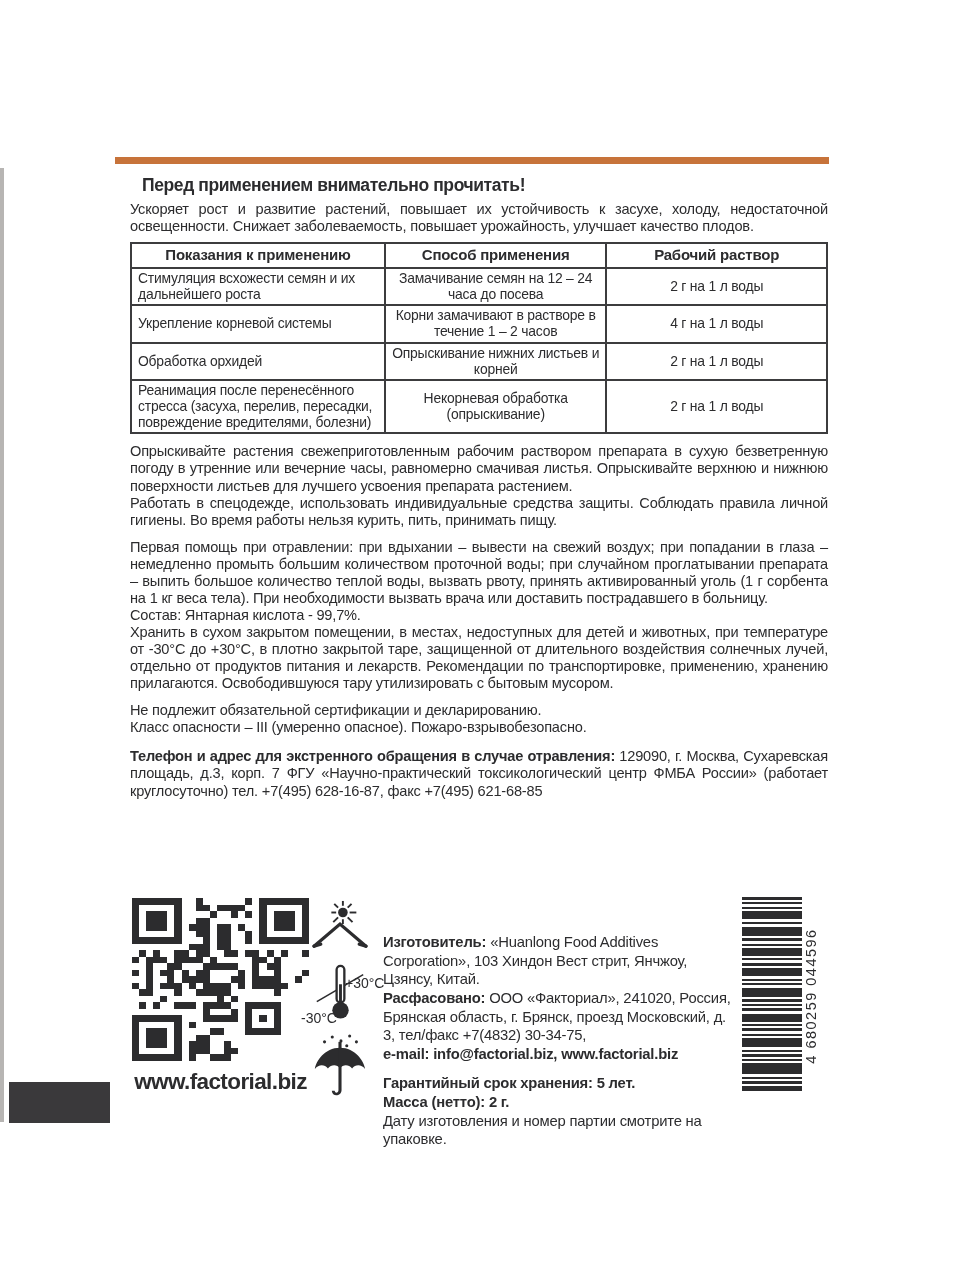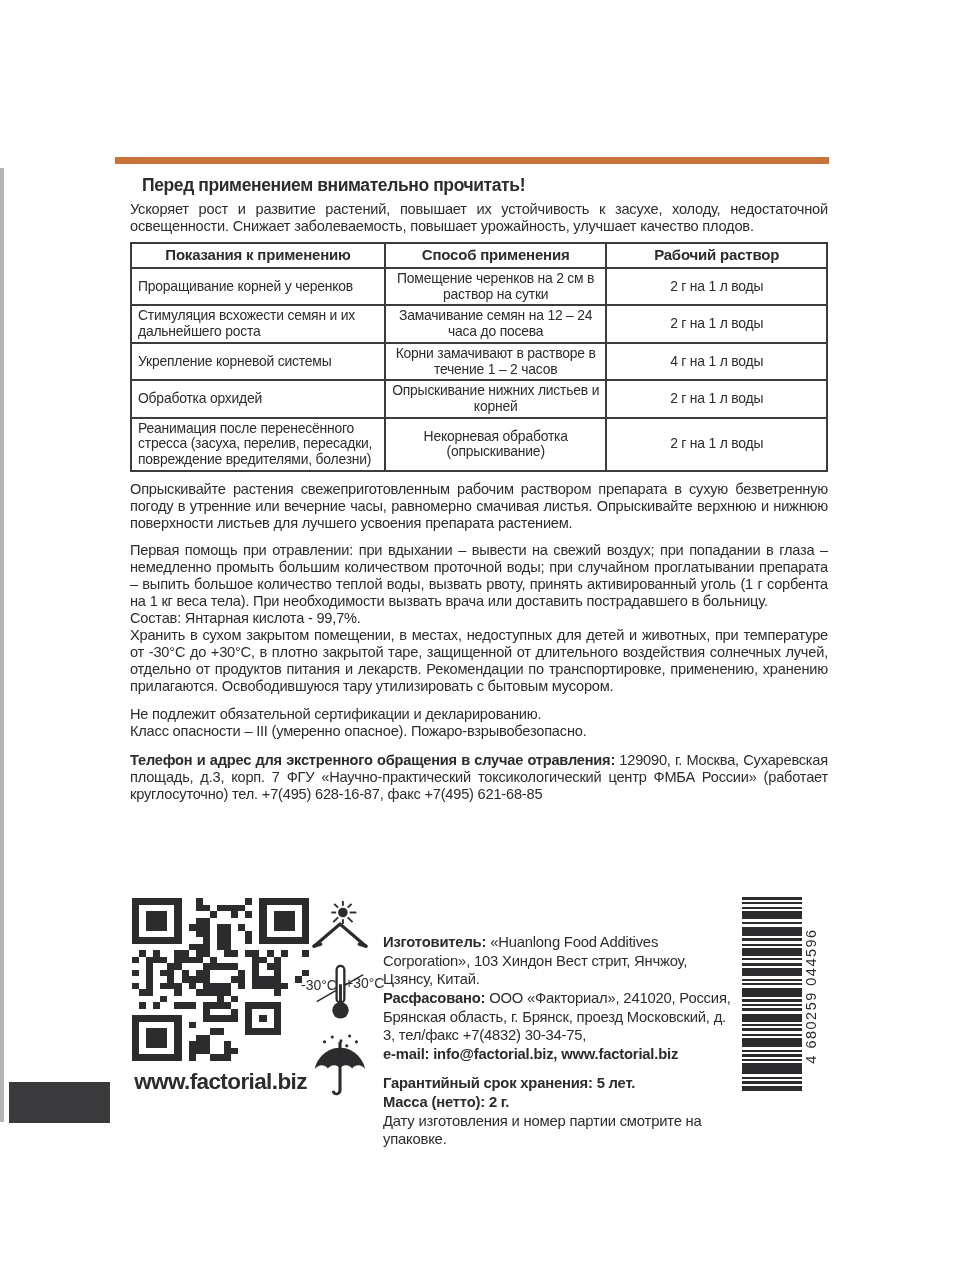--- a/index.html
+++ b/index.html
@@ -22,21 +22,21 @@
 
   b.inl{font-weight:bold;margin-top:10px;}
 
   
   .qr-block{position:absolute;left:132px;top:898px;width:180px;}
   .qr-svg{display:block;width:177px;height:163px;}
   .qr-caption{font-size:22.5px;font-weight:bold;letter-spacing:-0.6px;margin-top:8px;text-align:center;width:177px;}
   .icons-col{position:absolute;left:302px;top:900px;width:76px;display:flex;flex-direction:column;align-items:center;gap:9px;}
   .icon-box{position:relative;}
   .temp-label{position:absolute;font-size:14px;font-weight:normal;color:#2c2c2e;letter-spacing:0;}
-  .temp-min{left:-8px;top:14px;} .temp-max{left:36px;top:12px;}
+  .temp-min{left:-8px;top:47px;} .temp-max{left:36px;top:12px;}
   .info-col{position:absolute;left:383px;top:933px;width:357px;font-size:14.8px;line-height:1.26;letter-spacing:-0.2px;}
   .info-col p{text-align:left;font-size:14.8px;line-height:1.26;}
   .mt10{margin-top:11px !important;}
   .barcode{position:absolute;left:742px;top:897px;width:80px;height:198px;}
   .bars{position:absolute;left:0;top:0;width:60px;height:198px;overflow:hidden;}
   .bars div{width:100%;}
   .barcode-num{position:absolute;left:61px;top:198px;width:198px;transform:rotate(-90deg);
                transform-origin:0 0;font-size:14.5px;letter-spacing:1.5px;color:#2c2c2e;
                text-align:center;white-space:nowrap;}
 </style>
@@ -56,25 +56,20 @@
       <colgroup>
           <col class="c1">
           <col class="c2">
           <col class="c3">
         </colgroup>
       <tbody>
           <tr>
         <th>Показания к применению</th>
         <th>Способ применения</th>
         <th>Рабочий раствор</th>
-      </tr>
-      <tr>
-        <td>Проращивание корней у черенков</td>
-        <td class="c">Помещение черенков на 2 см в раствор на сутки</td>
-        <td class="c">2 г на 1 л воды</td>
       </tr>
       <tr>
         <td>Стимуляция всхожести семян и их дальнейшего роста</td>
         <td class="c">Замачивание семян на 12 – 24 часа до посева</td>
         <td class="c">2 г на 1 л воды</td>
       </tr>
       <tr>
         <td>Укрепление корневой системы</td>
         <td class="c">Корни замачивают в растворе в течение  1 – 2 часов</td>
         <td class="c">4 г на 1 л воды</td>
@@ -86,20 +81,21 @@
       </tr>
       <tr>
         <td>Реанимация после перенесённого стресса (засуха, перелив, пересадки, повреждение вредителями, болезни)</td>
         <td class="c">Некорневая обработка (опрыскивание)</td>
         <td class="c">2 г на 1 л воды</td>
       </tr>
     </tbody>
       </table>
 
     <p>Опрыскивайте растения свежеприготовленным рабочим раствором препарата в сухую безветренную погоду в утренние или вечерние часы, равномерно смачивая листья. Опрыскивайте верхнюю и нижнюю поверхности листьев для лучшего усвоения препарата растением.</p>
+    <p>Работать в спецодежде, использовать индивидуальные средства защиты. Соблюдать правила личной гигиены. Во время работы нельзя курить, пить, принимать пищу.</p>
     <div class="gap10"></div>
     <p>Первая помощь при отравлении: при вдыхании – вывести на свежий воздух; при попадании в глаза – немедленно промыть большим количеством проточной воды; при случайном проглатывании препарата – выпить большое количество теплой воды, вызвать рвоту, принять активированный уголь (1 г сорбента на 1 кг веса тела). При необходимости вызвать врача или доставить пострадавшего в больницу.</p>
     <p>Состав: Янтарная кислота - 99,7%.</p>
     <p>Хранить в сухом закрытом помещении, в местах, недоступных для детей и животных, при температуре от -30°С до +30°С, в плотно закрытой таре, защищенной от длительного воздействия солнечных лучей, отдельно от продуктов питания и лекарств. Рекомендации по транспортировке, применению, хранению прилагаются. Освободившуюся тару утилизировать с бытовым мусором.</p>
     <div class="gap10"></div>
     <p>Не подлежит обязательной сертификации и декларированию.</p>
     <p>Класс опасности – III (умеренно опасное). Пожаро-взрывобезопасно.</p>
     <div class="gap12"></div>
     <p><b class="inl">Телефон и адрес для экстренного обращения в случае отравления:</b><span> 129090, г. Москва, Сухаревская площадь, д.3, корп. 7 ФГУ «Научно-практический токсикологический центр ФМБА России» (работает круглосуточно) тел. +7(495) 628-16-87, факс +7(495) 621-68-85</span></p>
   </div>

